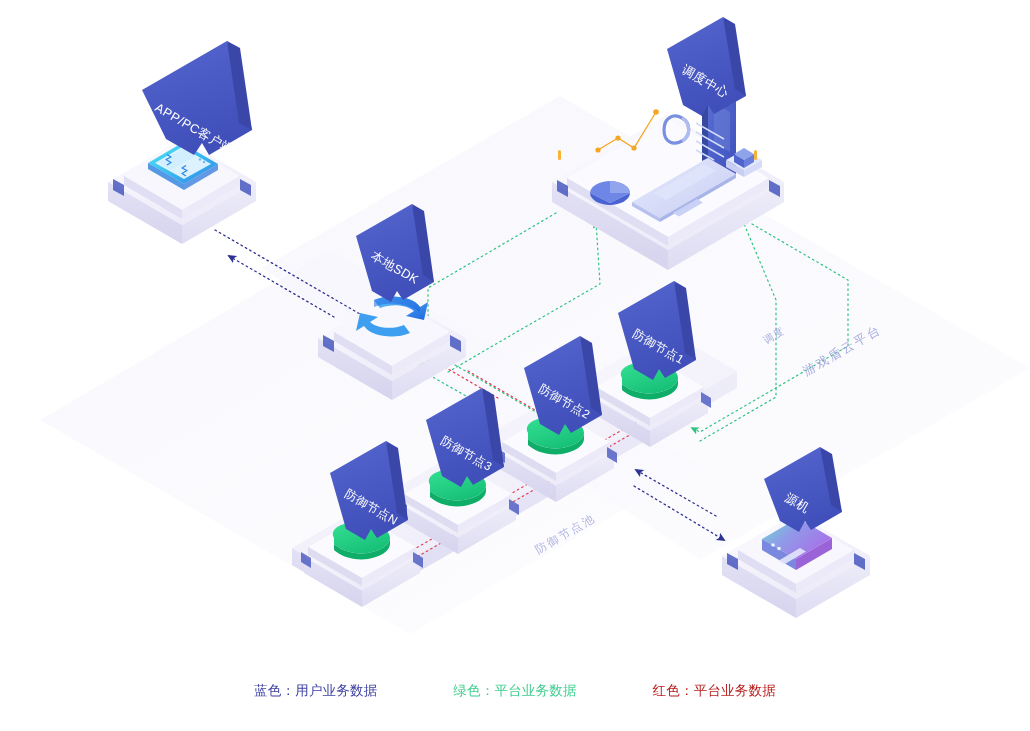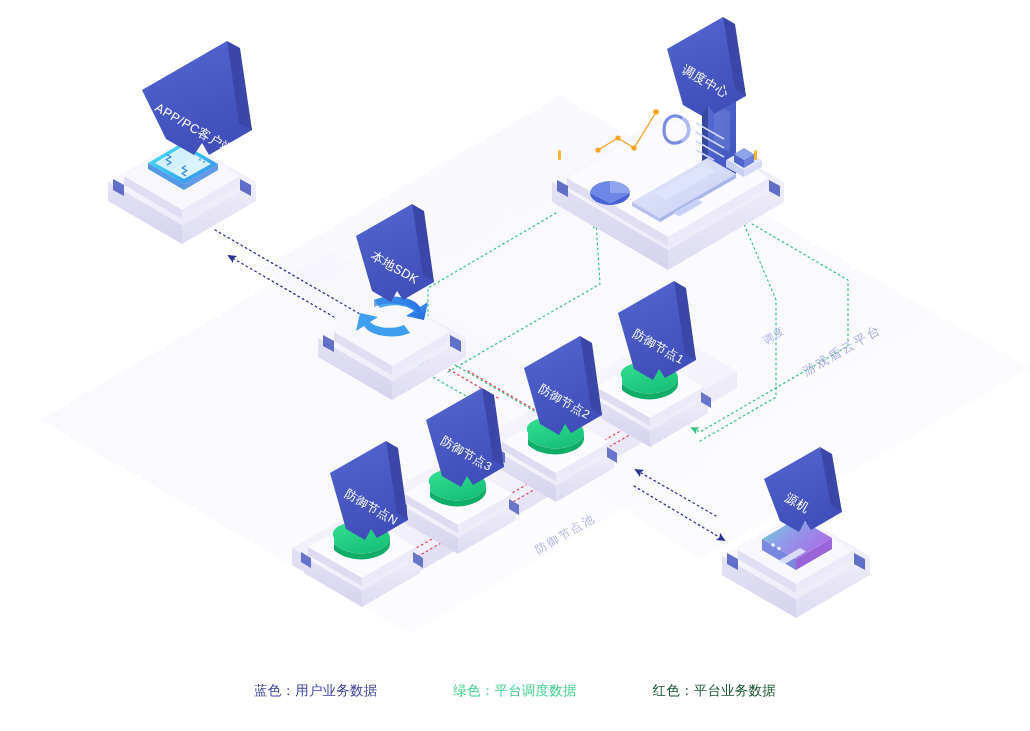--- a/index.html
+++ b/index.html
@@ -36,21 +36,21 @@
     font-size: 13.5px;
     letter-spacing: 0.2px;
     white-space: nowrap;
   }
   .legend span.lg-item {
     display: inline-block;
     margin: 0 36px;
   }
   .lg-blue  { color: #3c3fa0; }
   .lg-green { color: #3ecf8e; }
-  .lg-red   { color: #14532d; }
+  .lg-red   { color: #b91c1c; }
 </style>
 </head>
 <body>
 
 <div id="stage">
 
   <svg id="diagram-svg" viewBox="0 0 1030 731" xmlns="http://www.w3.org/2000/svg">
     <defs>
       <linearGradient id="gradGround" x1="0" y1="0" x2="1" y2="1">
         <stop offset="0%" stop-color="#f2f2fb"></stop>
@@ -419,17 +419,17 @@
       <g>
         <path d="M 764,479 L 820,447 L 842,512 L 811,530 L 805,521 L 799,532 L 780,521 Z" fill="url(#gradBubble)"></path>
         <path d="M 820,447 L 832,454 L 842,512 L 831,505 Z" fill="#3a47a9"></path>
         <text x="784" y="500" fill="#ffffff" font-size="12.5" font-family="'Liberation Sans', sans-serif" letter-spacing="0.4" transform="rotate(30 784 500)">源机</text>
       </g>
     </g>
   </svg>
 
   <div class="legend">
     <span class="lg-item lg-blue">蓝色：用户业务数据</span>
-    <span class="lg-item lg-green">绿色：平台调度数据</span>
+    <span class="lg-item lg-green">绿色：平台业务数据</span>
     <span class="lg-item lg-red">红色：平台业务数据</span>
   </div>
 
 </div>
 
 </body></html>

